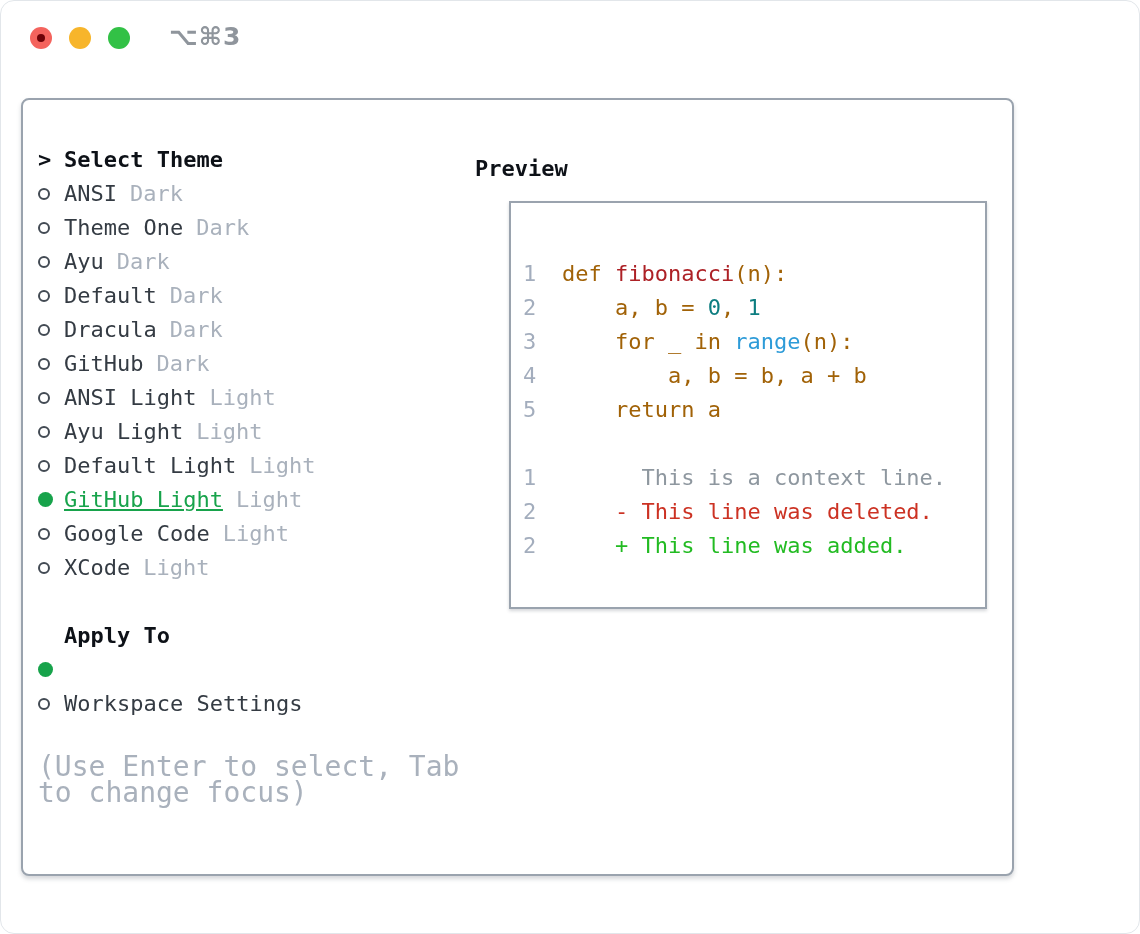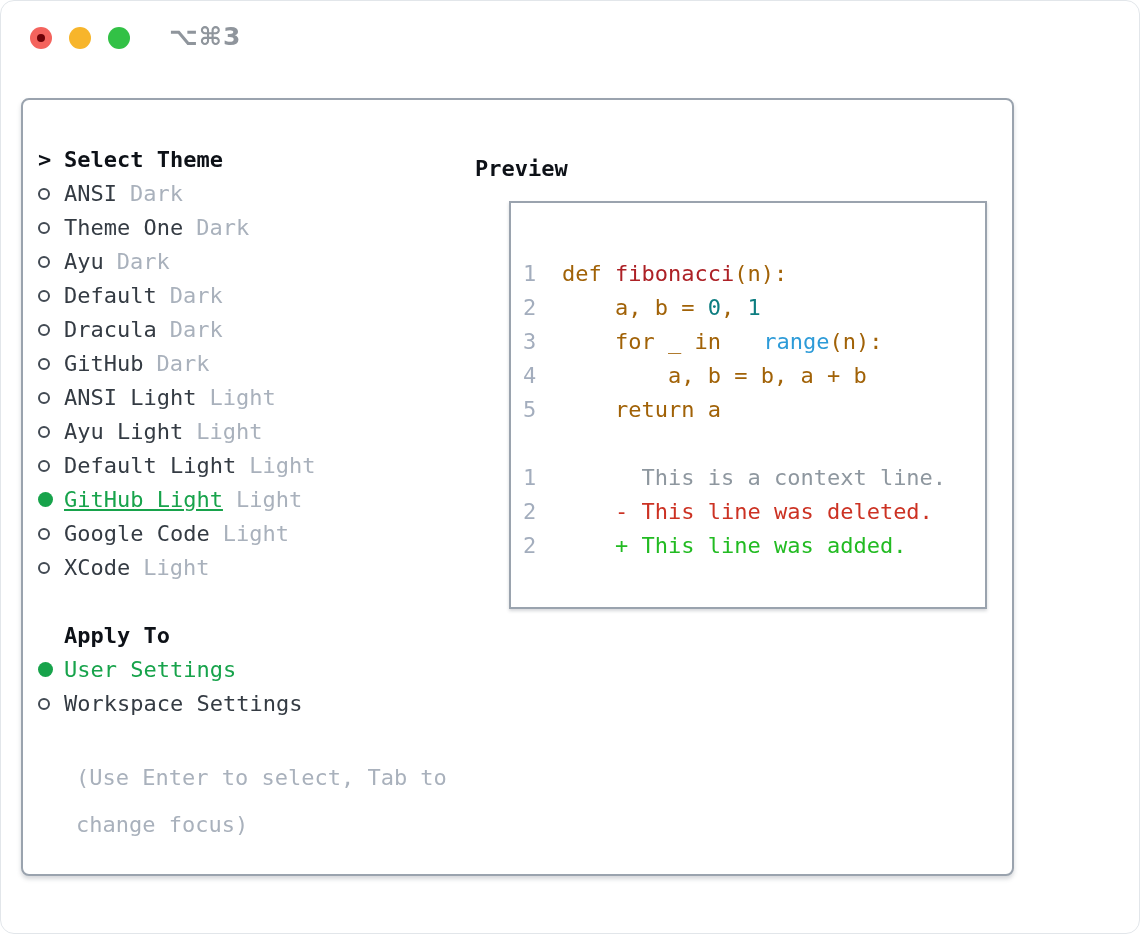--- a/index.html
+++ b/index.html
@@ -26,31 +26,31 @@
   .marker{display:inline-flex;width:26px;height:34px;align-items:center;flex:0 0 26px;}
   .chev{font-weight:bold;color:#0d1117;}
   .radio{display:inline-block;width:12px;height:12px;border:2px solid #424a53;border-radius:50%;box-sizing:border-box;margin-top:1px;}
   .radio.on{width:15px;height:15px;border:none;background:var(--green);}
   .theme-name{color:#343b43;}
   .theme-name.sel{color:var(--green);text-decoration:underline;}
   .theme-tag{color:var(--muted);margin-left:13px;}
   .opt-label{color:#343b43;}
   .opt-label.sel{color:var(--green);}
   .indent{padding-left:26px;}
-  .hint{width:424px;line-height:47px;color:var(--muted);font-size:22px;margin-top:0;margin-left:38px;}
+  .hint{width:424px;line-height:26px;color:var(--muted);font-size:28px;margin-top:0;}
 
   
   .preview-label{position:absolute;left:474px;top:150px;font-size:22px;font-weight:bold;color:#0d1117;height:34px;display:flex;align-items:center;}
   .preview-box{position:absolute;left:508px;top:200px;width:478px;height:408px;box-sizing:border-box;border:2px solid var(--border);background:#fff;box-shadow:0 2px 3px rgba(90,100,110,.25);padding:53px 0 0 12px;overflow:hidden;}
   .cline{display:flex;align-items:center;height:34px;font-size:22px;white-space:pre;}
   .lineno{display:inline-block;width:39px;flex:0 0 39px;color:var(--lineno);}
   .tok-plain{color:#a16207;}
   .tok-function{color:var(--func-red);}
   .tok-number{color:var(--num-teal);}
-  .tok-builtin{color:var(--builtin-blue);margin-left:29px;}
+  .tok-builtin{color:var(--builtin-blue);}
   .tok-context{color:#8e979f;}
   .tok-deleted{color:var(--diff-red);}
   .tok-added{color:var(--diff-green);}
 </style>
 </head>
 <body>
 
 <div class="window">
 
   <div class="titlebar">
@@ -79,21 +79,21 @@
         <div class="line"><span class="marker"><i class="radio"></i></span><span class="theme-name">Default Light</span><span class="theme-tag">Light</span></div>
         <div class="line"><span class="marker"><i class="radio on"></i></span><span class="theme-name sel">GitHub Light</span><span class="theme-tag">Light</span></div>
         <div class="line"><span class="marker"><i class="radio"></i></span><span class="theme-name">Google Code</span><span class="theme-tag">Light</span></div>
         <div class="line"><span class="marker"><i class="radio"></i></span><span class="theme-name">XCode</span><span class="theme-tag">Light</span></div>
       </div>
     <div class="spacer"></div>
     <div class="line indent">
       <span class="hdr">Apply To</span>
     </div>
     <div id="apply-options">
-        <div class="line"><span class="marker"><i class="radio on"></i></span><span class="opt-label sel">User Settings</span></div>
+        <div class="line"><span class="marker"><i class="radio on"></i></span></div>
         <div class="line"><span class="marker"><i class="radio"></i></span><span class="opt-label">Workspace Settings</span></div>
       </div>
     <div class="spacer"></div>
     <div class="hint">(Use Enter to select, Tab to change focus)</div>
   </div>
 
   <div class="preview-label">Preview</div>
 
   <div class="preview-box">
     <div id="code-block">

